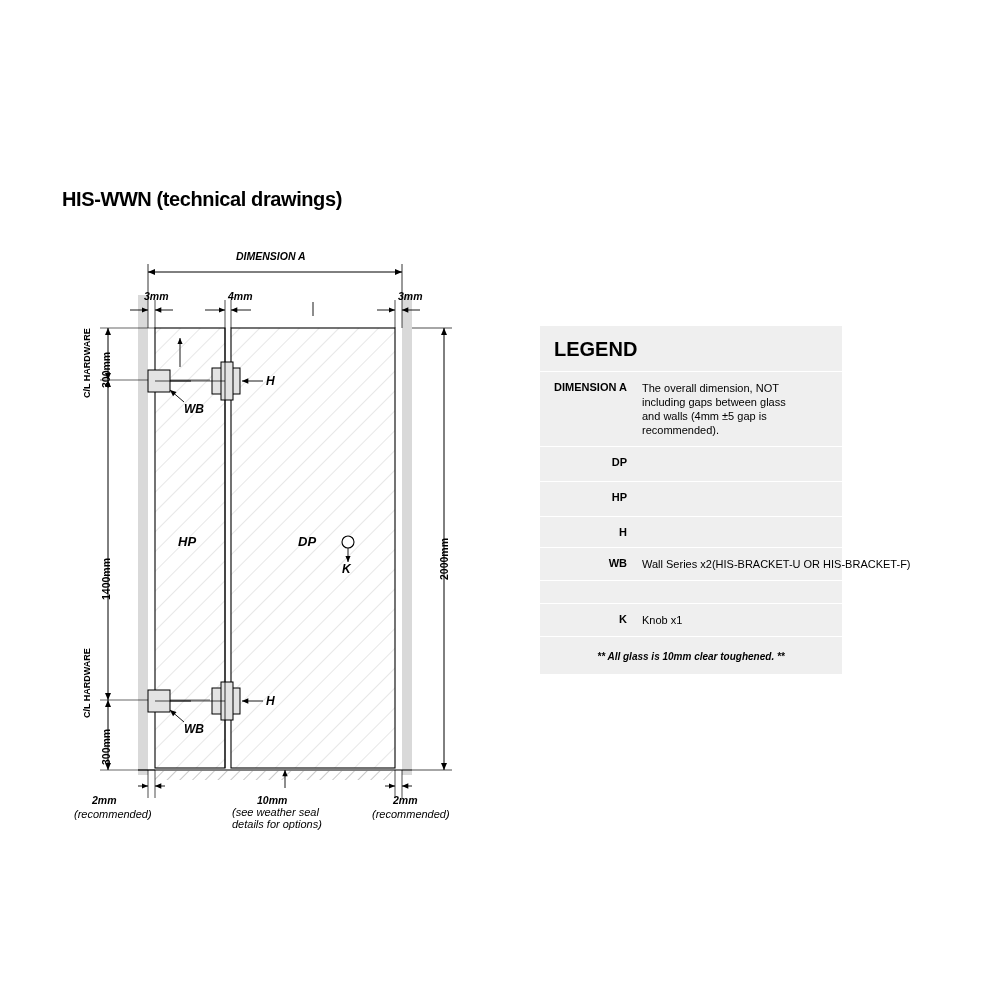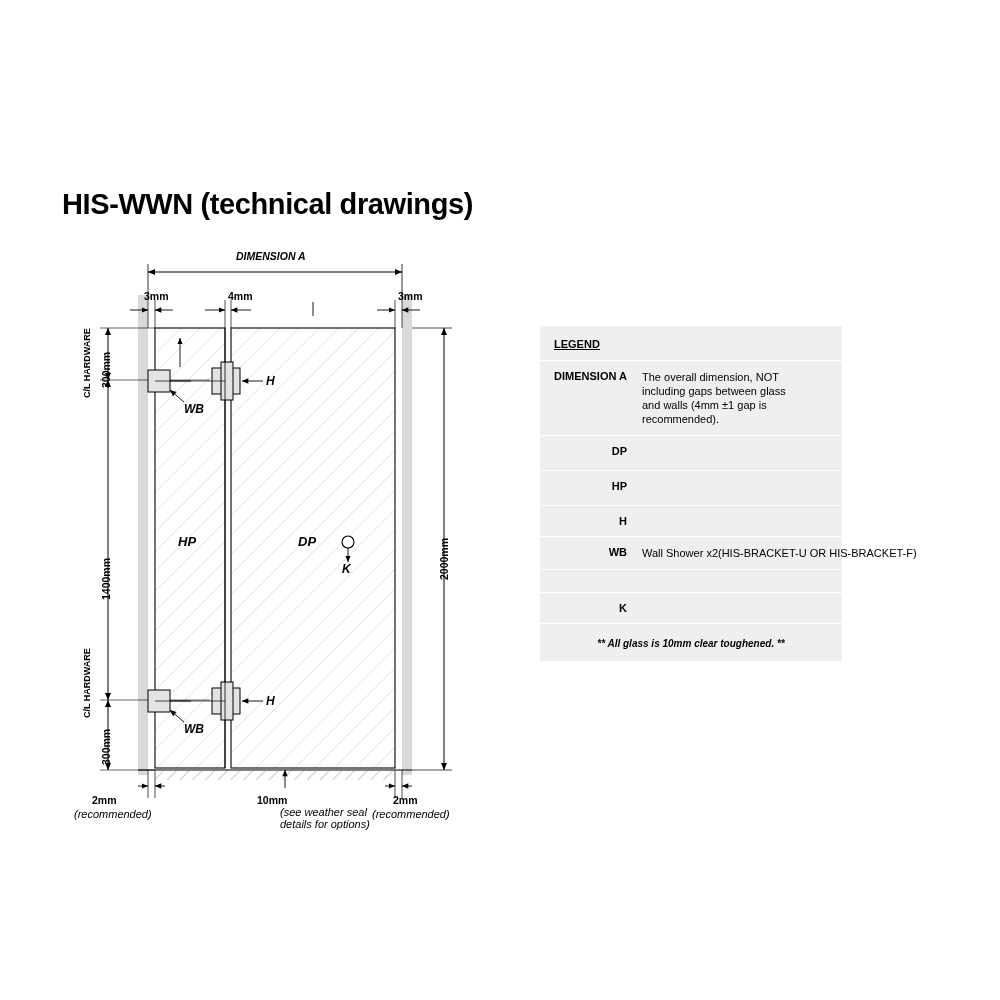--- a/index.html
+++ b/index.html
@@ -14,40 +14,41 @@
     font-family: "Liberation Sans", sans-serif;
     color: #000000;
     overflow: hidden;
   }
 
   
   #page-title {
     position: absolute;
     left: 62px;
     top: 188px;
-    font-size: 29px;
+    font-size: 20px;
     font-weight: bold;
     letter-spacing: -0.4px;
     white-space: nowrap;
   }
 
   
   #drawing {
     position: absolute;
     left: 60px;
     top: 250px;
     width: 420px;
     height: 590px;
   }
 
   .lbl {
     position: absolute;
     font-size: 10.5px;
     white-space: nowrap;
     font-weight: bold;
+    font-style: italic;
   }
   .lbl.italic { font-style: italic; }
   .lbl.small { font-size: 11px; font-weight: normal; }
 
   .vlbl {
     position: absolute;
     font-size: 10.5px;
     white-space: nowrap;
     font-weight: bold;
     transform-origin: left top;
@@ -59,24 +60,23 @@
   #legend {
     position: absolute;
     left: 540px;
     top: 326px;
     width: 302px;
     background: #efefef;
     font-size: 11px;
   }
   #legend .legend-title {
     padding: 12px 32px 10px 14px;
-    font-size: 11px;
+    font-size: 20px;
     font-weight: bold;
     border-bottom: 1px solid #ffffff;
-    text-decoration: underline;
   }
   .legend-row {
     display: flex;
     align-items: flex-start;
     border-bottom: 1px solid #ffffff;
     min-height: 26px;
   }
   .legend-row .key {
     width: 96px;
     flex: 0 0 96px;
@@ -234,58 +234,59 @@
   <div class="lbl italic" style="left:206px; top:124px; font-size:12px;">H</div>
   <div class="lbl italic" style="left:206px; top:444px; font-size:12px;">H</div>
   <div class="lbl italic" style="left:124px; top:152px; font-size:12px;">WB</div>
   <div class="lbl italic" style="left:124px; top:472px; font-size:12px;">WB</div>
   <div class="lbl italic" style="left:282px; top:312px; font-size:12px;">K</div>
 
   <div class="lbl" style="left:32px; top:544px;">2mm</div>
   <div class="lbl small" style="left:14px; top:558px; font-style:italic;">(recommended)</div>
 
   <div class="lbl" style="left:197px; top:544px;">10mm</div>
-  <div class="lbl small" style="left:172px; top:556px; font-style:italic; line-height:12px; white-space:pre-line;margin-left:48px;">(see weather seal
+  <div class="lbl small" style="left:172px; top:556px; font-style:italic; line-height:12px; white-space:pre-line;">(see weather seal
 details for options)</div>
 
   <div class="lbl" style="left:333px; top:544px;">2mm</div>
   <div class="lbl small" style="left:312px; top:558px; font-style:italic;">(recommended)</div>
 </div>
 
 <div id="legend">
   <div class="legend-title">LEGEND</div>
 
   <div class="legend-row tall-gap">
     <div class="key">DIMENSION A</div>
     <div class="desc">The overall dimension, NOT
 including gaps between glass
-and walls (4mm ±1 gap is
+and walls (4mm ±5 gap is
 recommended).</div>
   </div>
 
   <div class="legend-row tall-gap">
     <div class="key">DP</div>
   </div>
 
   <div class="legend-row tall-gap">
     <div class="key">HP</div>
   </div>
 
   <div class="legend-row">
     <div class="key">H</div>
   </div>
 
   <div class="legend-row">
     <div class="key">WB</div>
-    <div class="desc wide">Wall Shower x2(HIS-BRACKET-U OR HIS-BRACKET-F)</div>
+    <div class="desc wide">Wall Series x2(HIS-BRACKET-U OR HIS-BRACKET-F)</div>
   </div>
 
   <div class="legend-row" style="min-height:22px;">
     <div class="key"></div>
     <div class="desc"></div>
   </div>
 
   <div class="legend-row">
     <div class="key">K</div>
+    <div class="desc">Knob x1</div>
   </div>
 
   <div class="footnote">** All glass is 10mm clear toughened. **</div>
 </div>
 
 </body></html>

